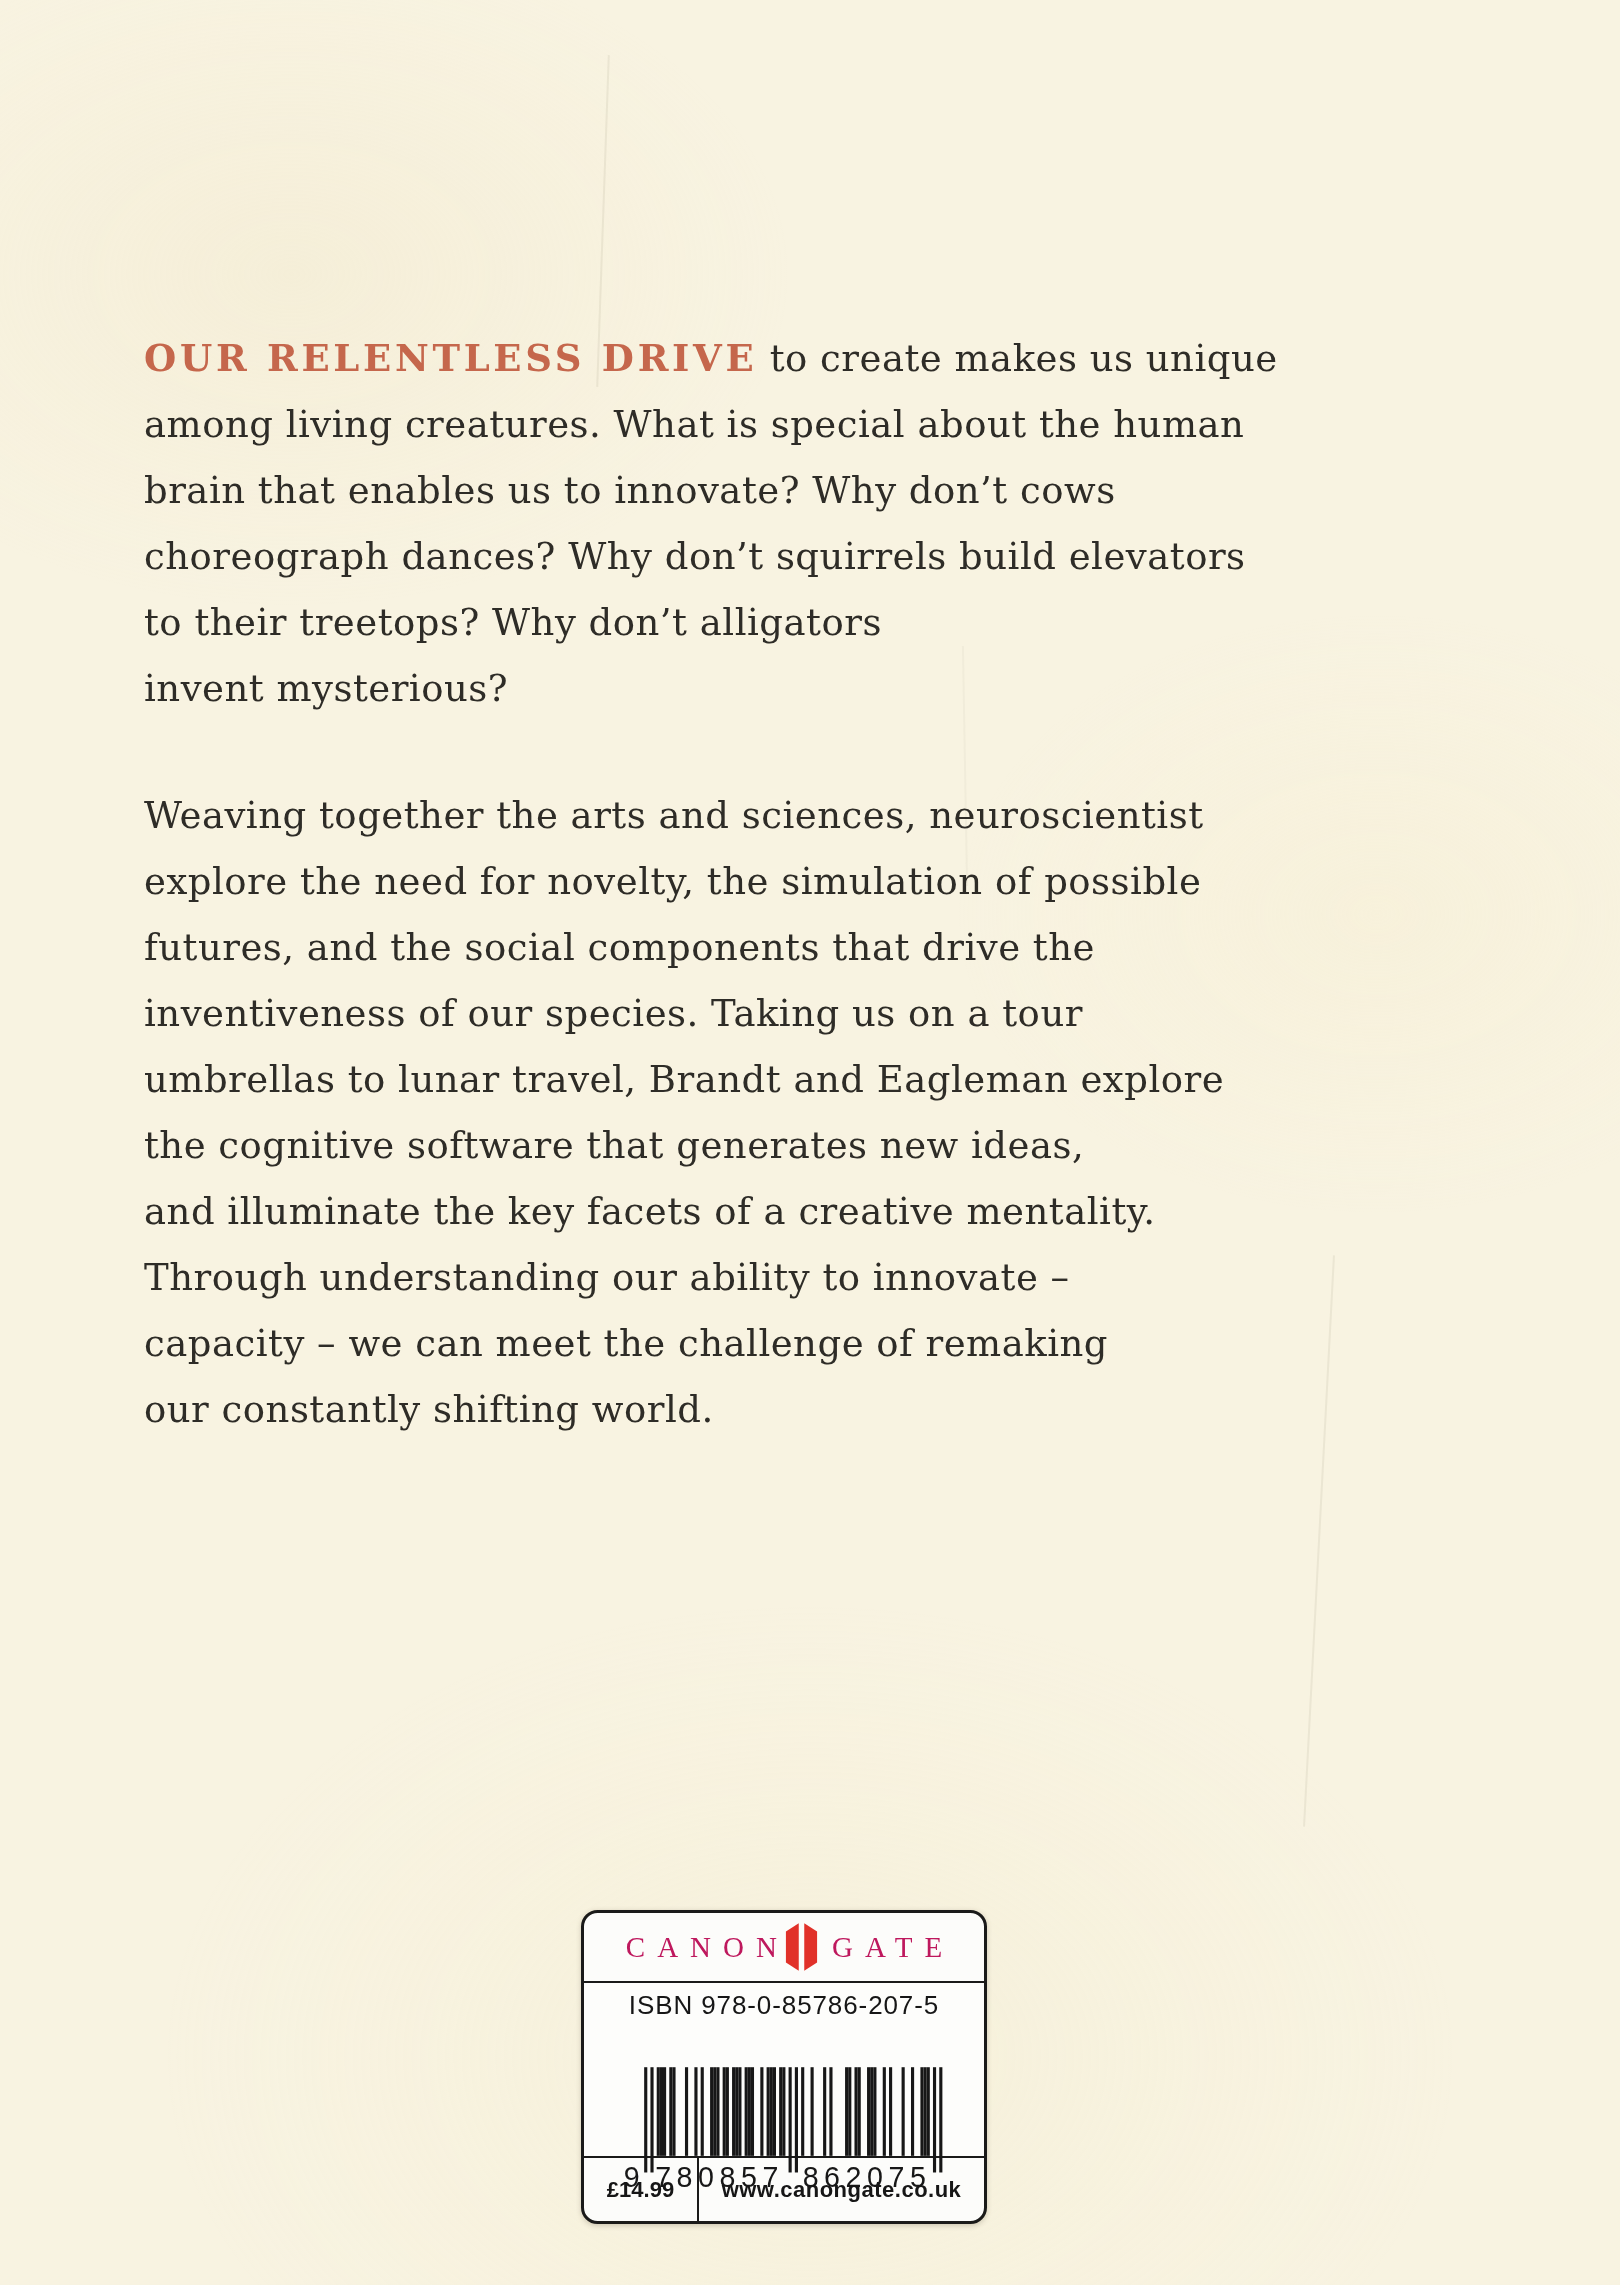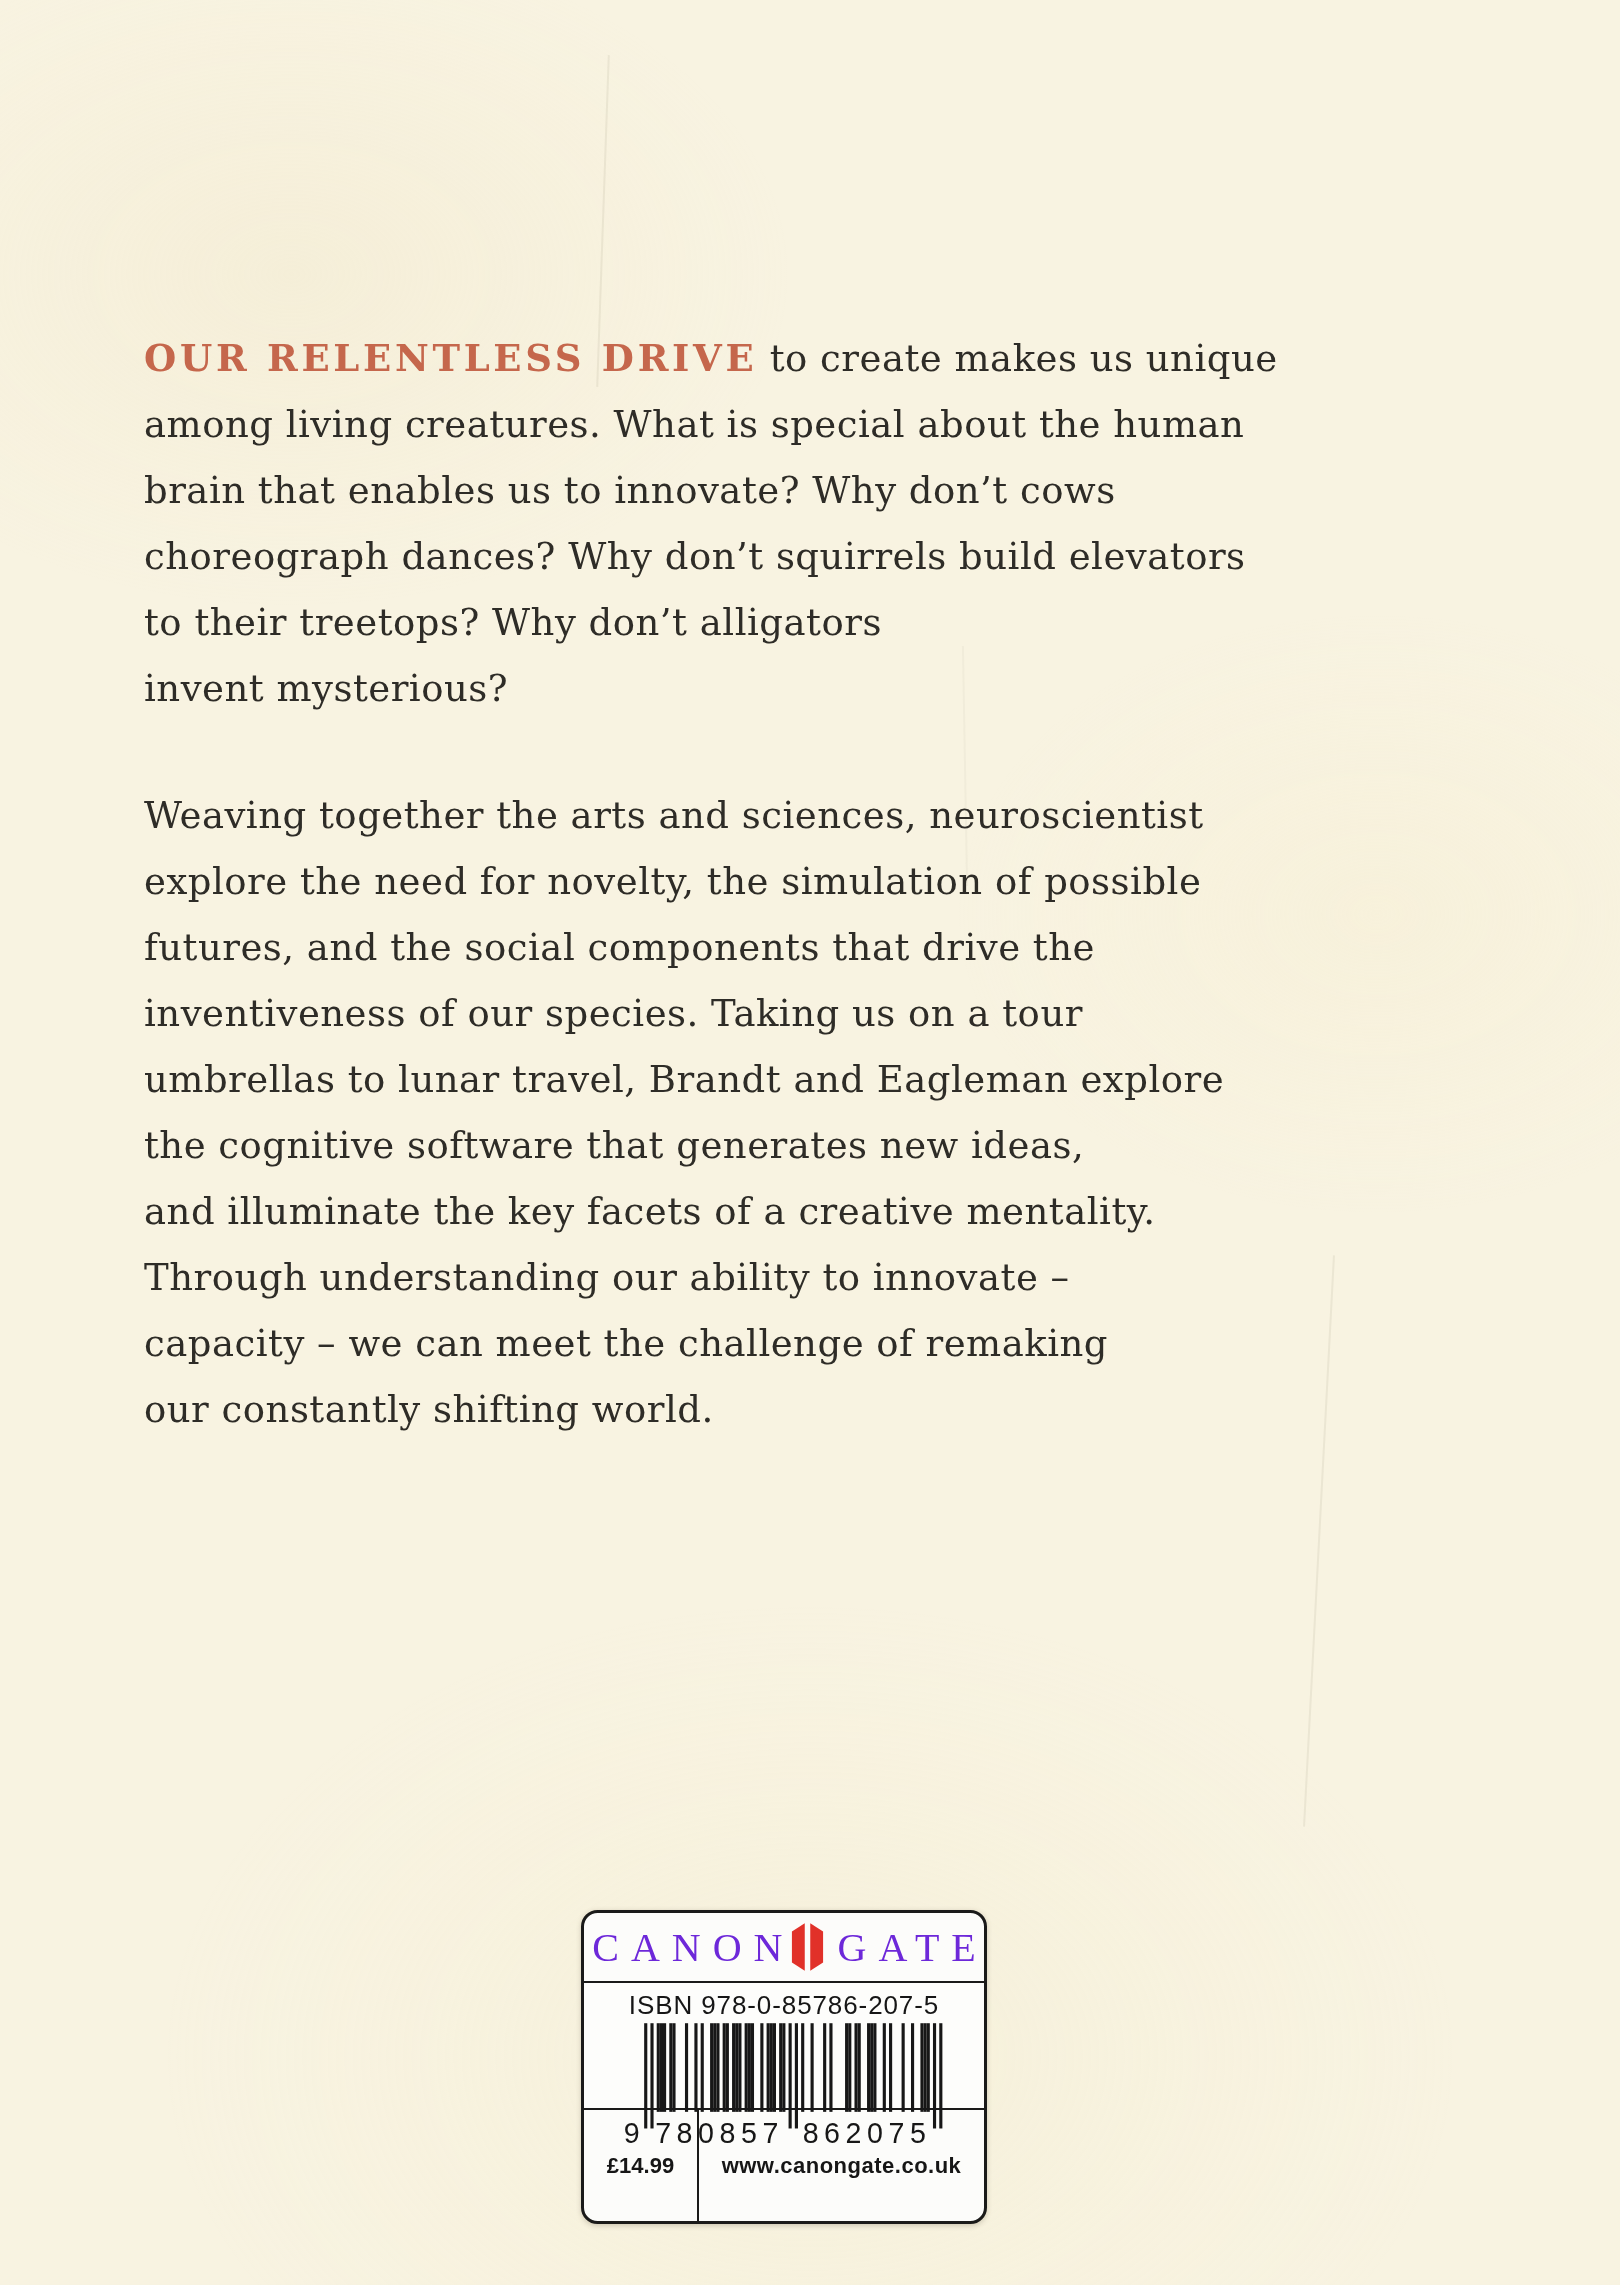--- a/index.html
+++ b/index.html
@@ -33,28 +33,28 @@
   .pubbox{
     position:absolute;left:581px;top:1910px;width:406px;height:314px;
     box-sizing:border-box;border:3.7px solid #1a1a19;border-radius:16.6px;
     background:#fcfcfa;overflow:hidden;
     box-shadow:0 1.8px 5.5px rgba(90,80,60,0.25);
     display:flex;flex-direction:column;
   }
   .logo-row{
     height:68px;flex:0 0 auto;border-bottom:2.8px solid #1a1a19;
     display:flex;align-items:center;justify-content:center;
-    font-family:"Liberation Serif", serif;font-size:40px;color:#6d28d9;
+    font-family:"Liberation Serif", serif;font-size:29px;color:#be185d;
   }
   .logo-row .word{letter-spacing:12px;text-indent:12px;}
   .gate-mark{display:inline-block;width:33px;height:48px;margin:0 1.8px 0 -3.7px;}
   .isbn-section{
-    flex:0 0 auto;height:127px;border-bottom:2.8px solid #1a1a19;
+    flex:0 0 auto;height:175px;border-bottom:2.8px solid #1a1a19;
     display:flex;flex-direction:column;align-items:center;
-    padding-top:7.4px;box-sizing:border-box;background:#fdfdfb;
+    padding-top:7.4px;box-sizing:border-box;background:#fdfdfb;gap:44px;
   }
   .isbn-label{
     font-family:"Liberation Sans", sans-serif;font-size:26px;color:#161616;
     letter-spacing:0.9px;line-height:31px;
   }
   .barcode-wrap{margin-top:1.8px;}
   .bottom-row{
     flex:1 1 auto;display:flex;align-items:stretch;
     font-family:"Liberation Sans", sans-serif;font-weight:bold;font-size:22px;color:#161616;
   }

